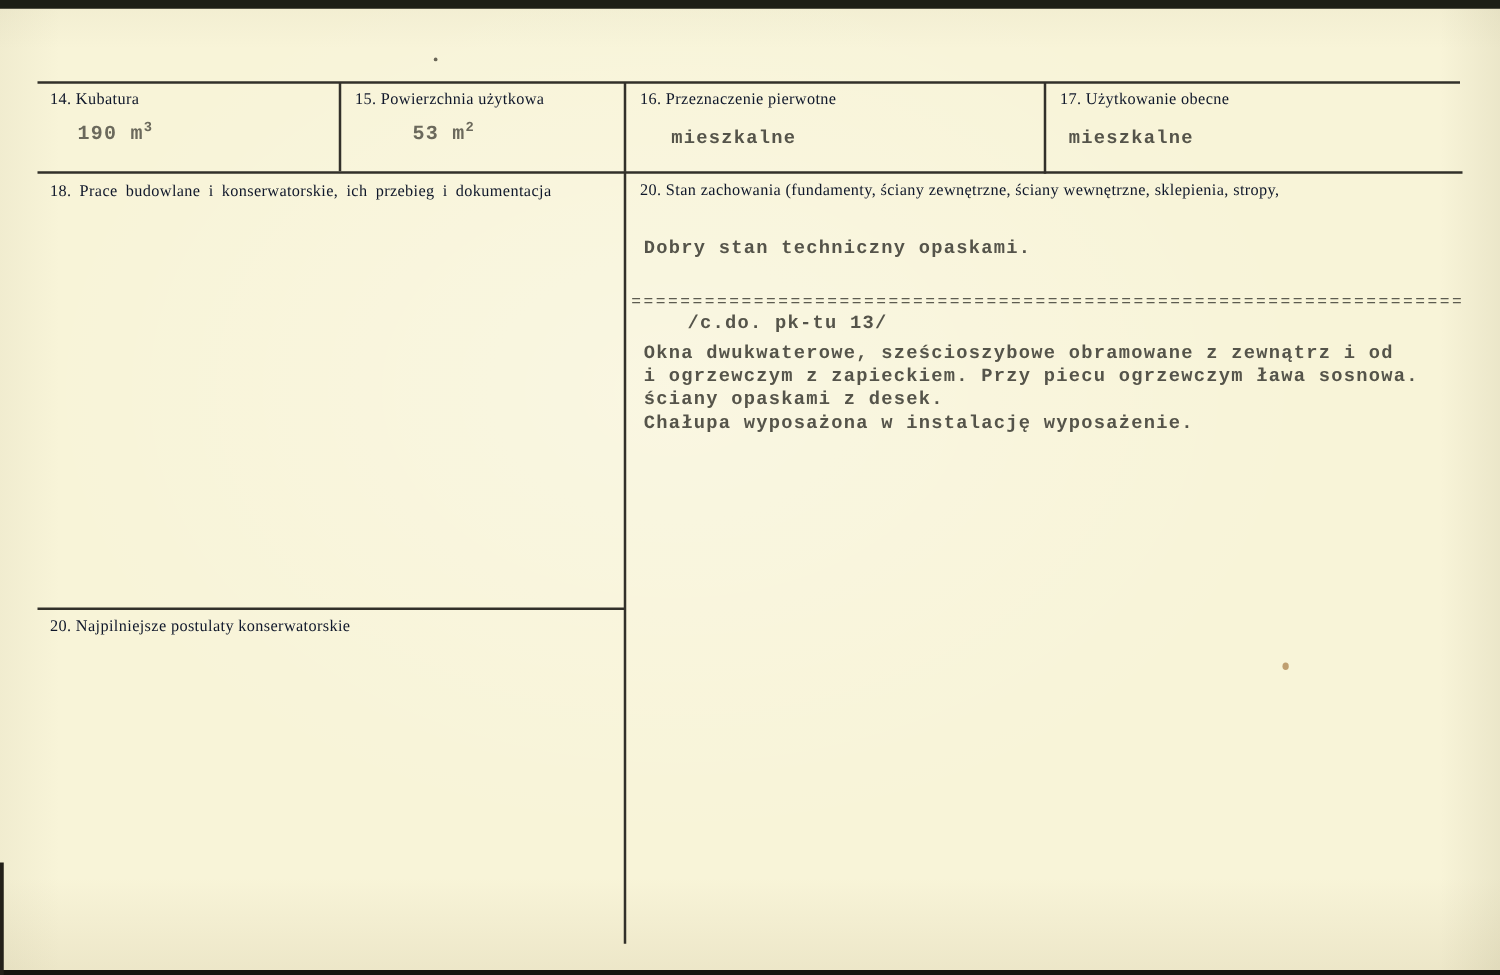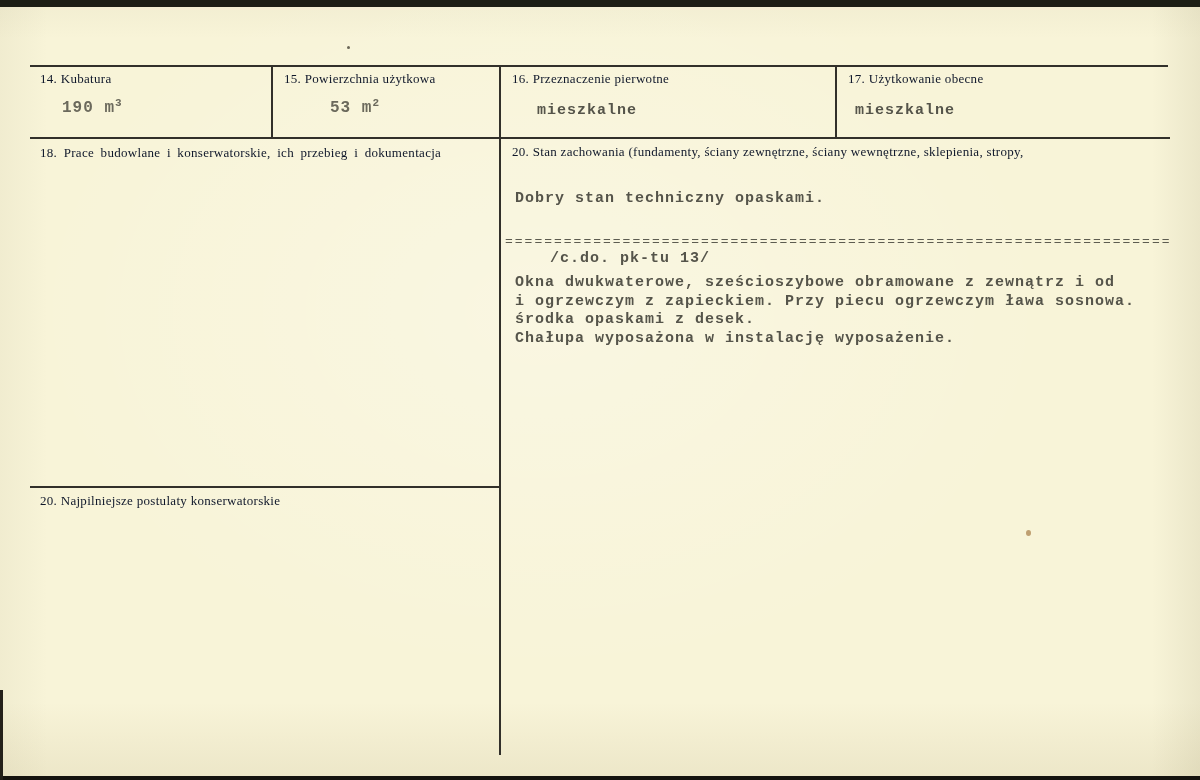--- a/index.html
+++ b/index.html
@@ -81,17 +81,17 @@
 
 <div class="label label-wrap" style="left:512px;top:143px;width:660px;line-height:17px;">
   <span>20. Stan zachowania (fundamenty, ściany zewnętrzne, ściany wewnętrzne, sklepienia, stropy,</span><br>
 </div>
 <div class="typed" style="left:515px;top:190px;">Dobry stan techniczny opaskami.</div>
 <div class="typed-sep" style="left:505px;top:234px;width:664px;">========================================================================</div>
 <div class="typed" style="left:526px;top:250px;margin-left:24px;">/c.do. pk-tu 13/</div>
 <div class="typed typed-par" style="left:515px;top:274px;">
   <div>Okna dwukwaterowe, sześcioszybowe obramowane z zewnątrz i od</div>
   <div>i ogrzewczym z zapieckiem. Przy piecu ogrzewczym ława sosnowa.</div>
-  <div>środka opaskami z desek.</div>
+  <div>ściany opaskami z desek.</div>
   <div>Chałupa wyposażona w instalację wyposażenie.</div>
 </div>
 
 <div class="label" style="left:40px;top:493px;">20. Najpilniejsze postulaty konserwatorskie</div>
 
 </body></html>

